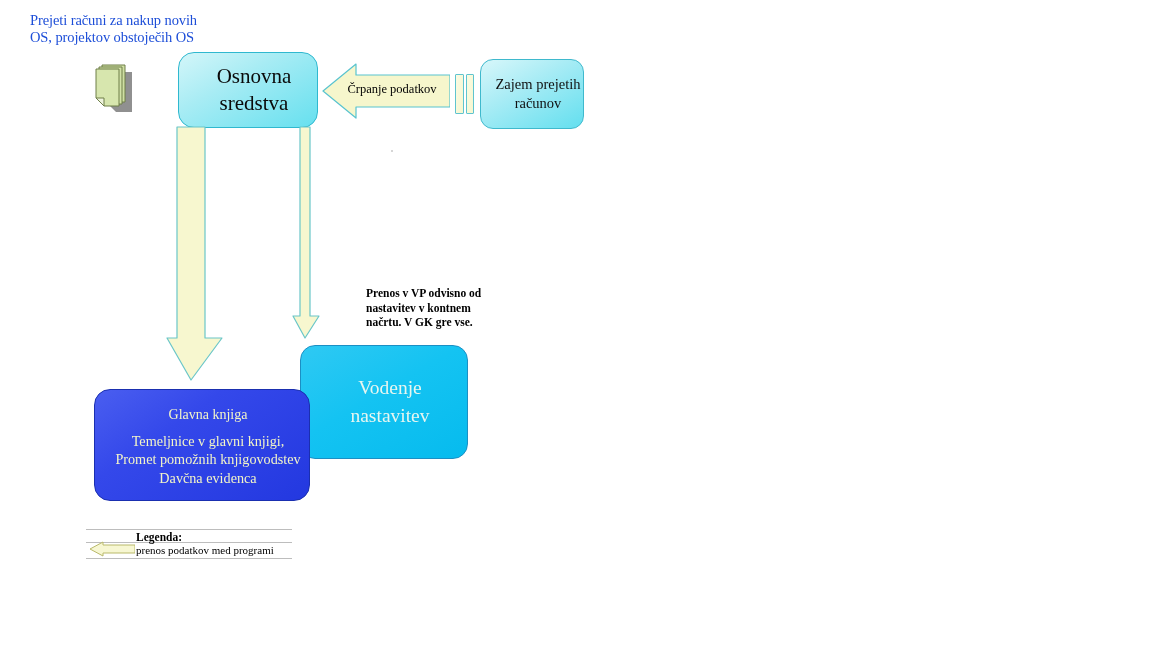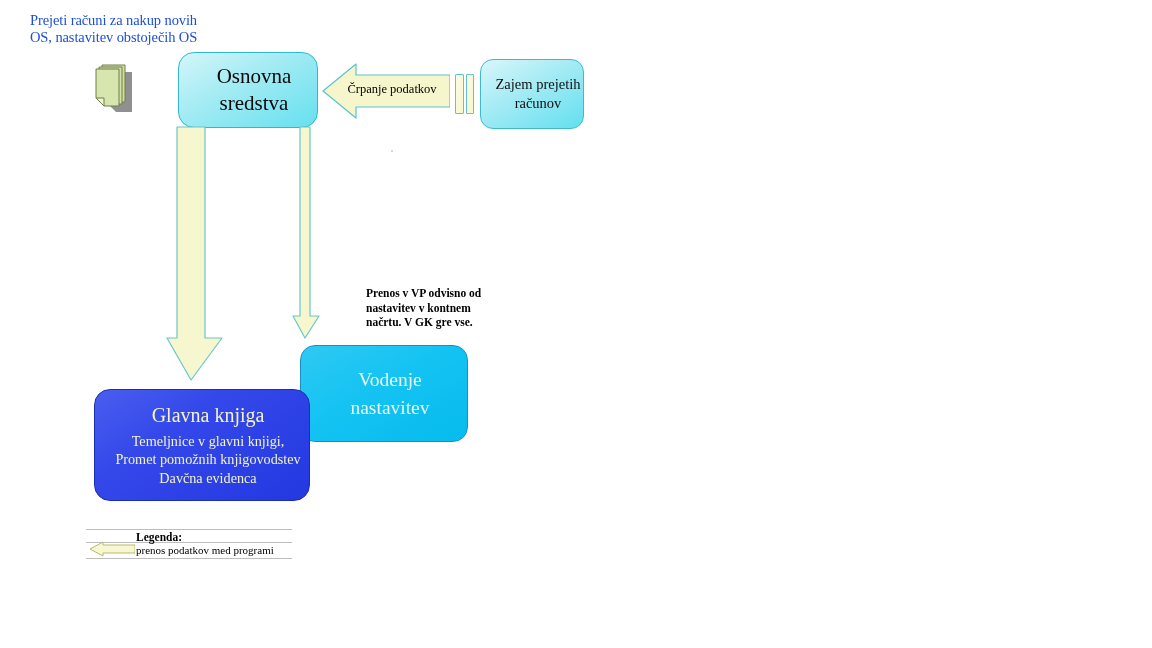--- a/index.html
+++ b/index.html
@@ -82,35 +82,35 @@
     top: 389px;
     width: 216px;
     height: 112px;
     border: 1.2px solid #1a2fb0;
     border-radius: 16px;
     background: linear-gradient(145deg, #4a5ef0 0%, #3448ea 35%, #2338e0 100%);
     color: #f2f4c8;
     flex-direction: column;
   }
   #box-gk .gk-title {
-    font-size: 20px;
+    font-size: 14px;
     line-height: 24px;
     margin-bottom: 5px;
   }
   #box-gk .gk-sub {
     font-size: 14.2px;
     line-height: 18.5px;
     white-space: nowrap;
   }
 
   #box-vp {
     left: 300px;
     top: 345px;
     width: 168px;
-    height: 97px;
+    height: 114px;
     border: 1.2px solid #1b8fc4;
     border-radius: 15px;
     background: linear-gradient(150deg, #2fc9f3 0%, #14c3f2 45%, #06bbee 100%);
     color: #e7f6f0;
     font-size: 19.5px;
     line-height: 28px;
   }
 
   
   #crp-label {
@@ -188,21 +188,21 @@
     border-radius: 50%;
   }
 </style>
 </head>
 <body>
 
 <div id="canvas">
 
   <div id="caption" class="abs">
     <div>Prejeti računi za nakup novih</div>
-    <div>OS, nastavitev obstoječih OS</div>
+    <div>OS, projektov obstoječih OS</div>
   </div>
 
   <div id="docstack" class="abs">
     <svg width="62" height="62" viewBox="0 0 62 62" xmlns="http://www.w3.org/2000/svg">
 
       <path d="M20 14 L44 14 L44 54 L28 54 L20 46 Z" fill="#909090"></path>
 
       <path d="M14 7 L37 7 L37 44 L22 44 L14 36 Z" fill="#cfdfa3" stroke="#6f7f48" stroke-width="1"></path>
 
       <path d="M11 9 L34 9 L34 46 L19 46 L11 38 Z" fill="#d3e2a8" stroke="#6f7f48" stroke-width="1"></path>

